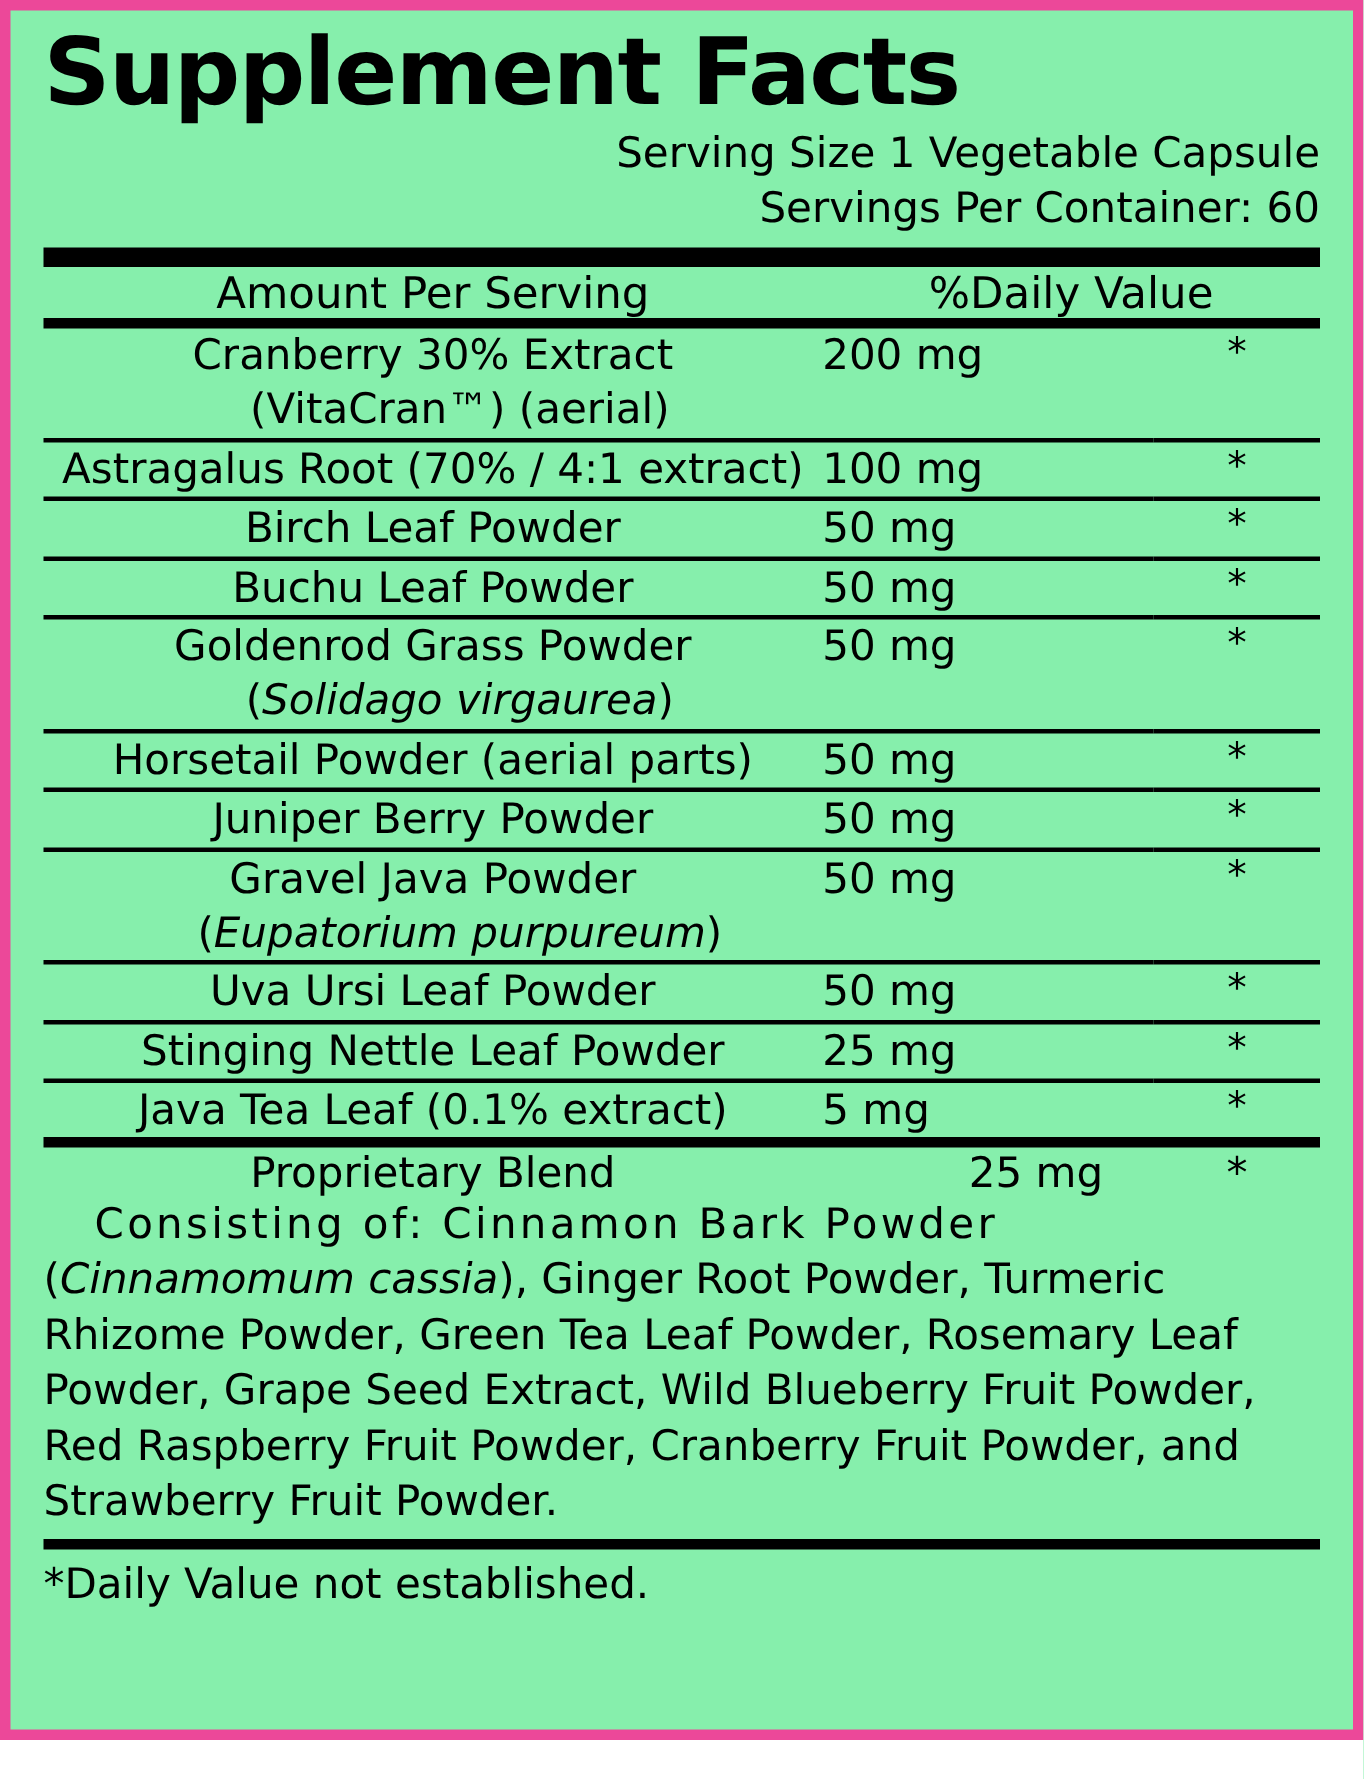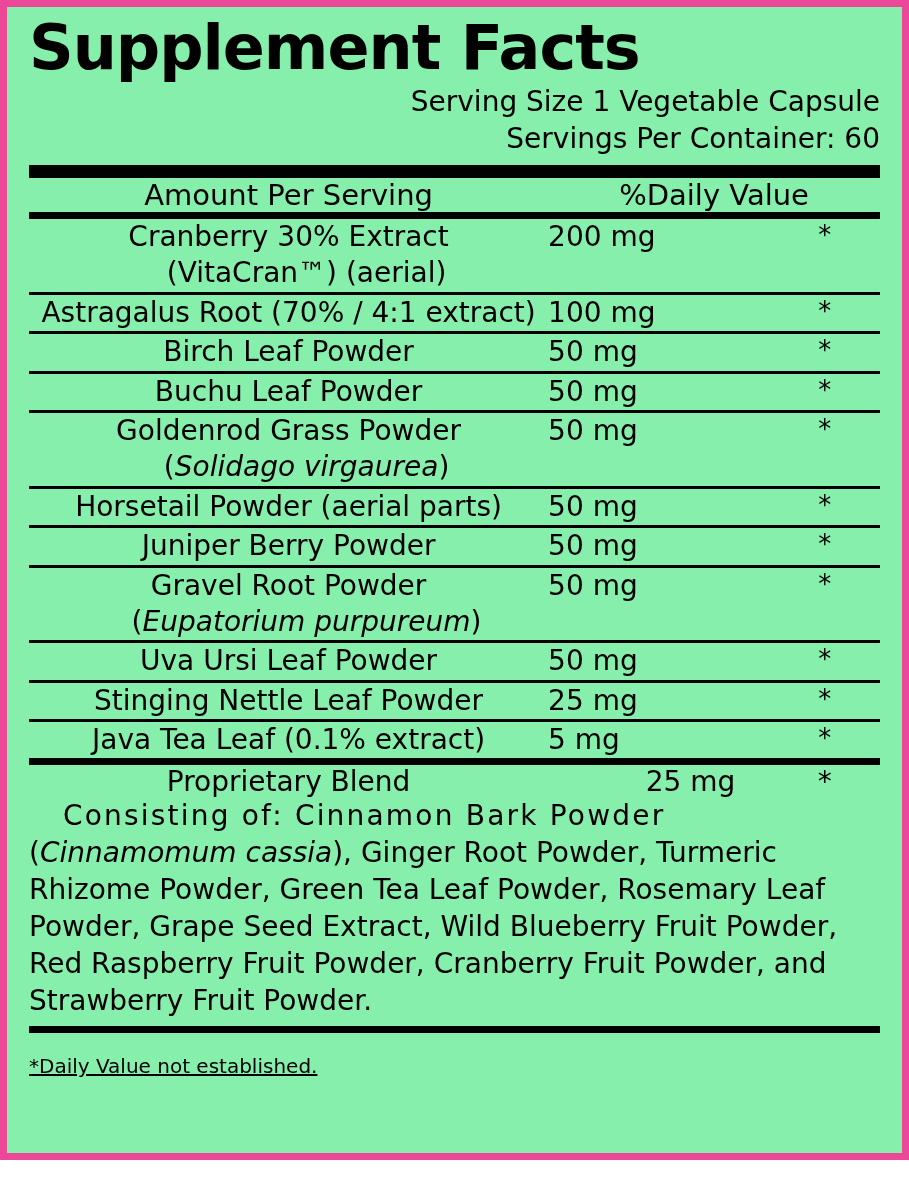--- a/index.html
+++ b/index.html
@@ -102,23 +102,22 @@
     line-height: 1.32;
     padding: 0 0 6px 0;
   }
   .blend-first {
     display: block;
     padding-left: 34px;
     letter-spacing: 2.2px;
     white-space: nowrap;
   }
   .footnote {
-    font-size: 20px;
-    padding-top: 21px;
-    text-decoration: underline;
+    font-size: 28px;
+    padding-top: 6px;
   }
   .cellborder { border-top: 3px solid #000; }
 </style>
 </head>
 <body>
 
 <div class="panel">
   <div class="inner">
 
     <div class="title">Supplement Facts</div>
@@ -194,21 +193,21 @@
         </tr>
 
         <tr class="row">
           <td class="cellborder">Juniper Berry Powder</td>
           <td class="amt cellborder">50 mg</td>
           <td class="dv cellborder">*</td>
         </tr>
 
         <tr class="row">
           <td class="cellborder">
-            <span>Gravel Root Powder</span>
+            <span>Gravel Java Powder</span>
             <span class="sub"><span>(</span><span class="ital">Eupatorium purpureum</span><span>)</span></span>
           </td>
           <td class="amt cellborder">50 mg</td>
           <td class="dv cellborder">*</td>
         </tr>
 
         <tr class="row">
           <td class="cellborder">Uva Ursi Leaf Powder</td>
           <td class="amt cellborder">50 mg</td>
           <td class="dv cellborder">*</td>

